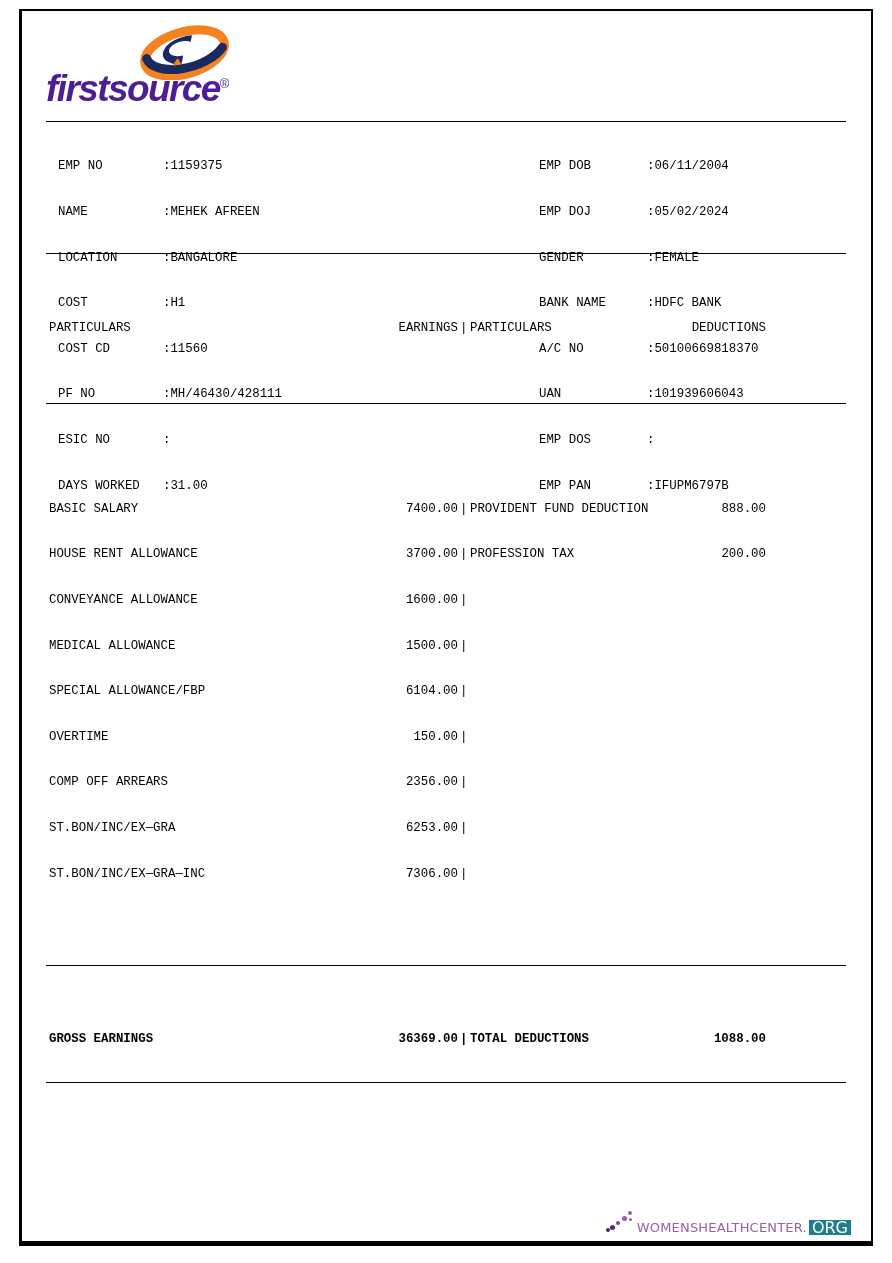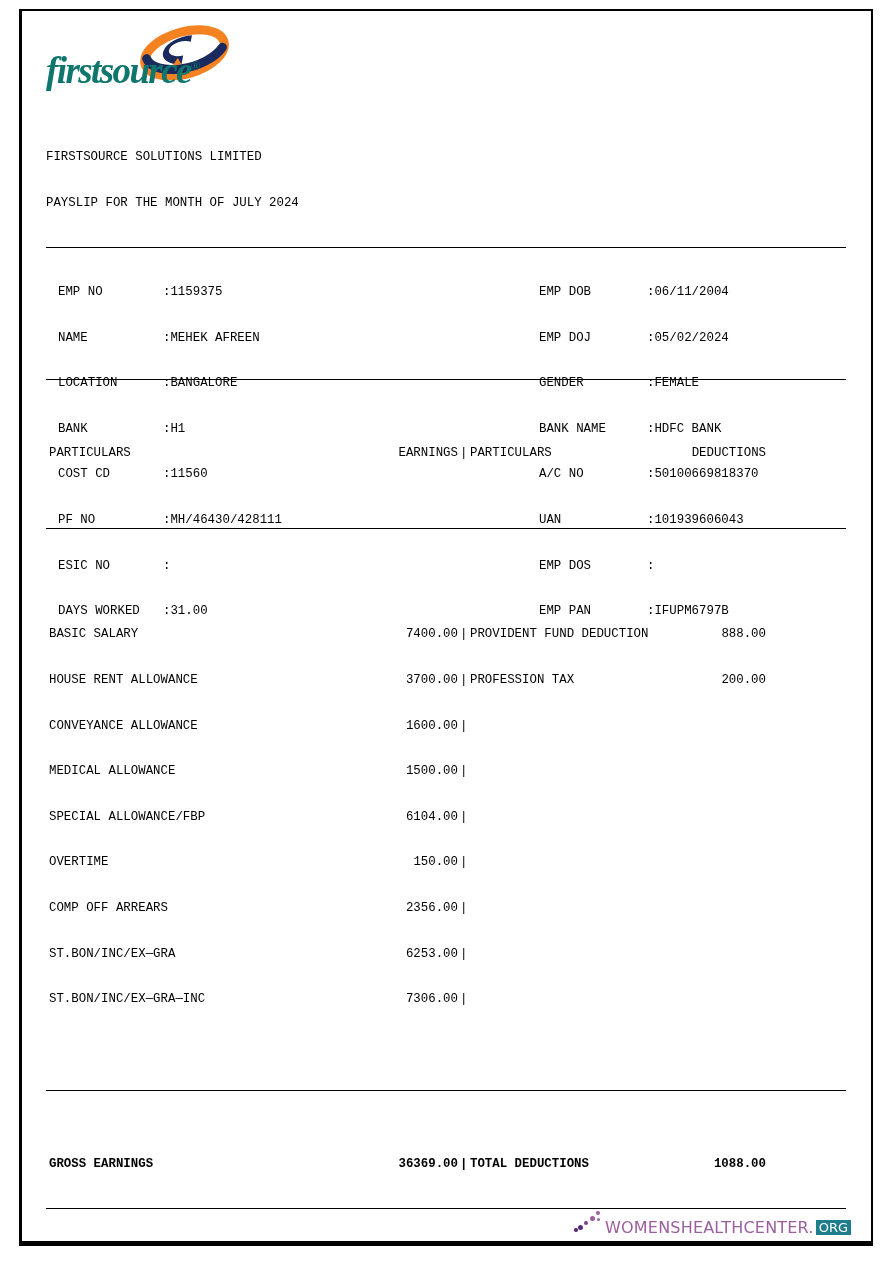--- a/index.html
+++ b/index.html
@@ -47,27 +47,27 @@
   .logo-mark {
     position: absolute;
     left: 92px;
     top: 2px;
     width: 92px;
     height: 58px;
   }
   .logo-word {
     position: absolute;
     left: 0px;
-    top: 32px;
-    font-family: Liberation Serif, serif;
+    top: 50px;
+    font-family: Liberation Sans, sans-serif;
     font-style: italic;
     font-weight: bold;
     font-size: 37px;
     letter-spacing: -1.6px;
-    color: #0f766e;
+    color: #4c1d95;
     line-height: 1;
     white-space: nowrap;
   }
   .logo-word sup {
     font-size: 13px;
     font-weight: normal;
     font-style: normal;
     vertical-align: super;
     letter-spacing: 0;
   }
@@ -160,28 +160,28 @@
     height: 26px;
     margin-right: 1px;
   }
   .wm-dots span {
     position: absolute;
     border-radius: 50%;
     display: block;
   }
   .wm-text {
     font-family: "DejaVu Sans", sans-serif;
-    font-size: 16px;
+    font-size: 13px;
     letter-spacing: 0.2px;
     color: #9b5fa0;
     line-height: 15px;
   }
   .wm-badge {
     font-family: "DejaVu Sans", sans-serif;
-    font-size: 13px;
+    font-size: 16px;
     color: #ffffff;
     background: #1f7d8c;
     padding: 1px 3px 1px 3px;
     line-height: 13px;
     margin-left: 2px;
   }
 </style>
 </head>
 <body>
 
@@ -196,33 +196,29 @@
               <ellipse cx="46" cy="31" rx="41" ry="21" fill="none" stroke="#F58220" stroke-width="9"></ellipse>
               <path d="M 8 26 A 41 21 0 0 0 84 36" fill="none" stroke="#1B2A5E" stroke-width="9" stroke-linecap="round"></path>
               <path d="M 58 16 A 22 12 0 1 0 40 41 L 44 33 A 13 7 0 1 1 55 22 Z" fill="#1B2A5E"></path>
               <path d="M 40 41 L 31 40 L 38 34 Z" fill="#F58220"></path>
             </g>
           </svg>
         </div>
         <div class="logo-word"><span>firstsource</span><sup>®</sup></div>
       </div>
 
-      <div class="mono company-head">
-        <div>FIRSTSOURCE SOLUTIONS LIMITED</div>
-        <div>PAYSLIP FOR THE MONTH OF JULY 2024</div>
-      </div>
 
       <div class="rule rule-gap-top"></div>
 
       <div class="emp-wrap mono">
         <div class="emp-col-left">
           <div class="emp-row"><span class="emp-label">EMP NO</span><span>:1159375</span></div>
           <div class="emp-row"><span class="emp-label">NAME</span><span>:MEHEK AFREEN</span></div>
           <div class="emp-row"><span class="emp-label">LOCATION</span><span>:BANGALORE</span></div>
-          <div class="emp-row"><span class="emp-label">BANK</span><span>:H1</span></div>
+          <div class="emp-row"><span class="emp-label">COST</span><span>:H1</span></div>
           <div class="emp-row"><span class="emp-label">COST CD</span><span>:11560</span></div>
           <div class="emp-row"><span class="emp-label">PF NO</span><span>:MH/46430/428111</span></div>
           <div class="emp-row"><span class="emp-label">ESIC NO</span><span>:</span></div>
           <div class="emp-row"><span class="emp-label">DAYS WORKED</span><span>:31.00</span></div>
         </div>
         <div class="emp-col-right">
           <div class="emp-row"><span class="emp-label-r">EMP DOB</span><span>:06/11/2004</span></div>
           <div class="emp-row"><span class="emp-label-r">EMP DOJ</span><span>:05/02/2024</span></div>
           <div class="emp-row"><span class="emp-label-r">GENDER</span><span>:FEMALE</span></div>
           <div class="emp-row"><span class="emp-label-r">BANK NAME</span><span>:HDFC BANK</span></div>

